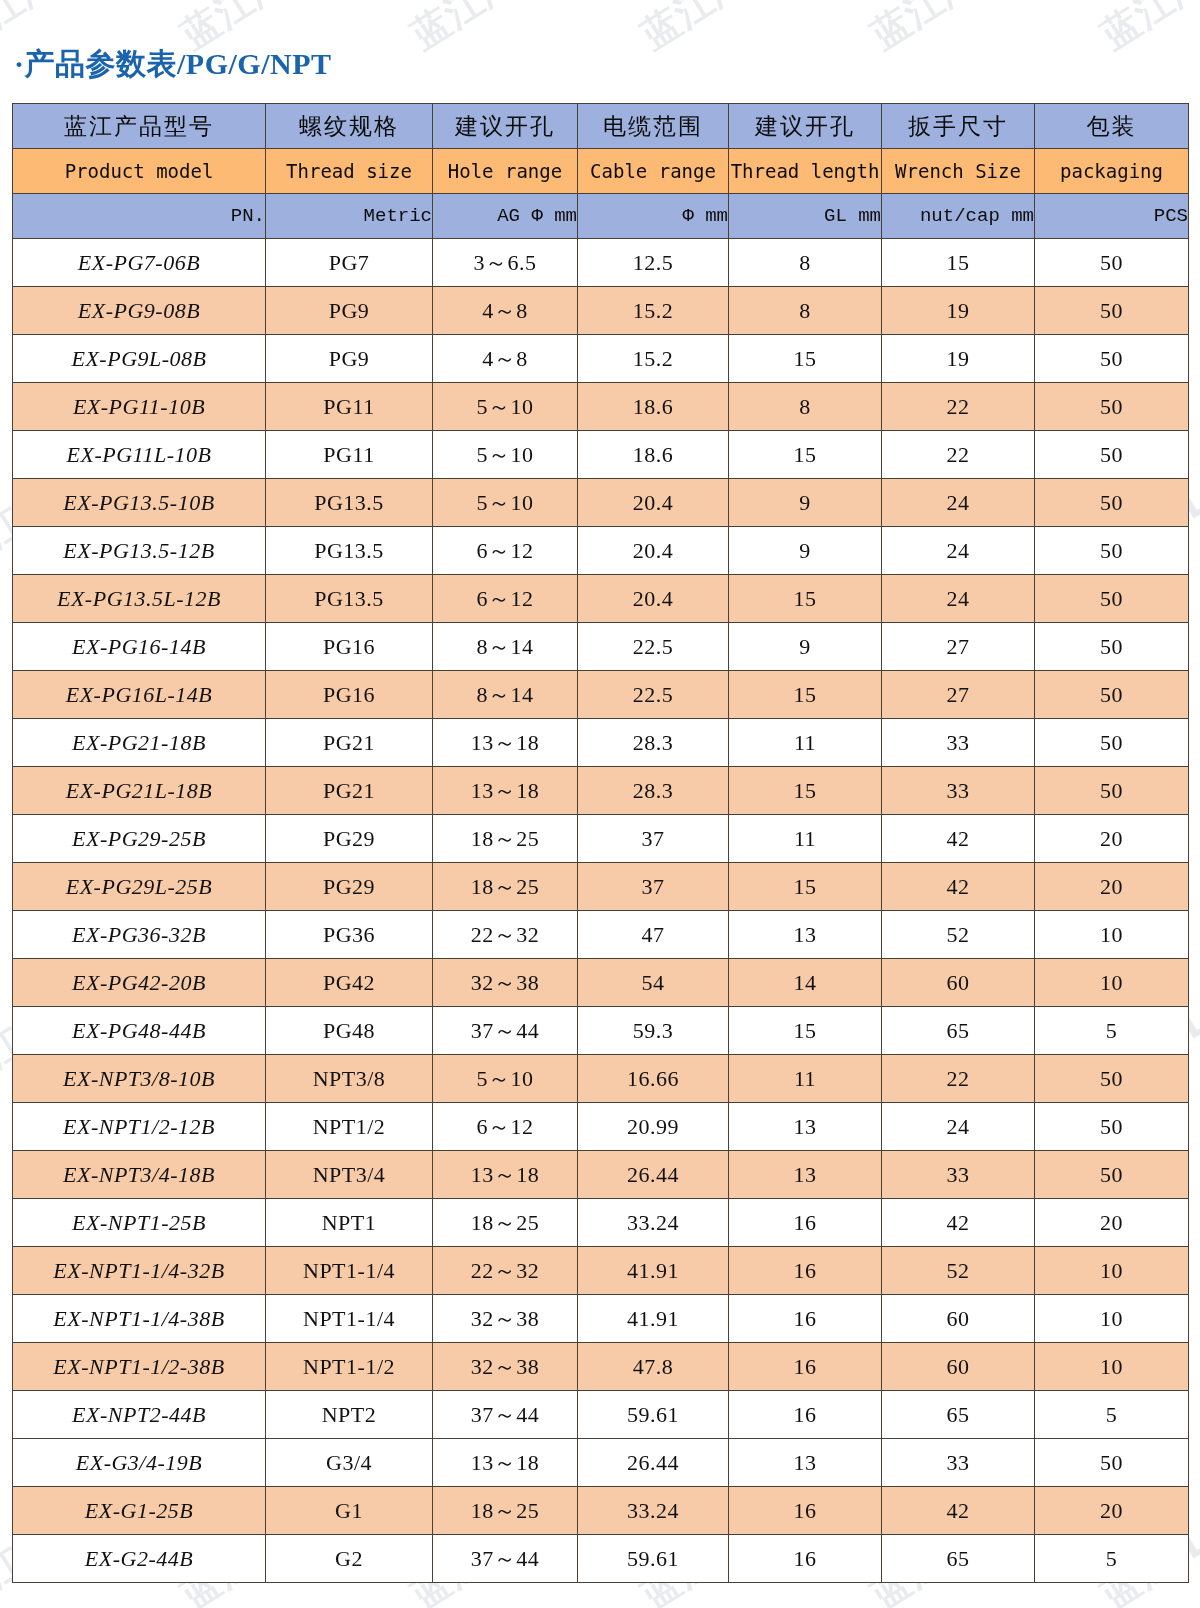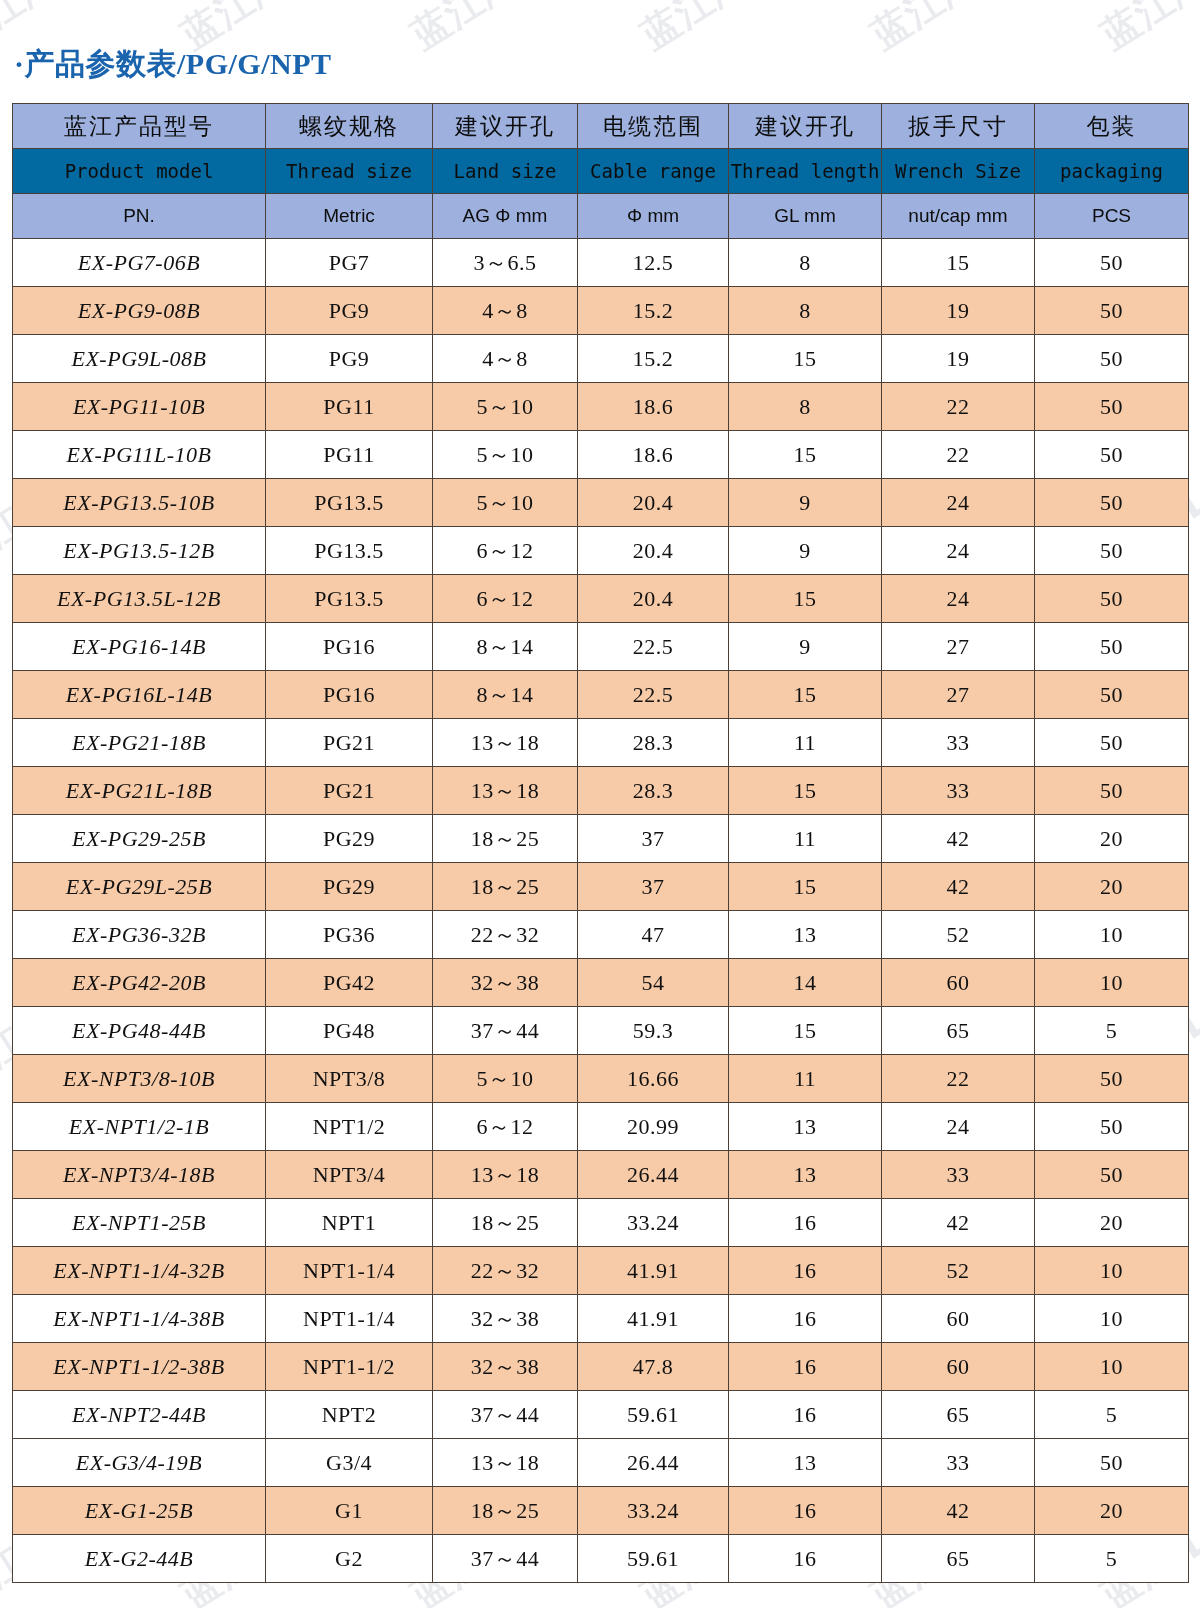--- a/index.html
+++ b/index.html
@@ -81,33 +81,34 @@
   tr.hdr-cn td {
     background: #9eb1de;
     height: 44px;
     font-family: "Liberation Serif", "DejaVu Serif", serif;
     font-size: 23px;
     color: #0d0d0d;
     letter-spacing: 2px;
     font-weight: normal;
   }
   tr.hdr-en td {
-    background: #0369a1;
+    background: #fdba74;
     height: 44px;
     font-family: "DejaVu Sans Mono", "Liberation Mono", monospace;
     font-size: 19px;
     color: #0d0d0d;
     letter-spacing: 0px;
   }
   tr.hdr-unit td {
     background: #9eb1de;
     height: 44px;
-    font-family: Liberation Sans, sans-serif;
+    font-family: Liberation Mono, monospace;
     font-size: 19px;
     color: #0d0d0d;
+    text-align: right;
   }
 
   
   tr.data td {
     height: 47px;
     font-family: "Liberation Serif", "DejaVu Serif", serif;
     font-size: 22px;
     color: #111111;
     letter-spacing: 0.5px;
   }
@@ -181,21 +182,21 @@
         <td>螺纹规格</td>
         <td>建议开孔</td>
         <td>电缆范围</td>
         <td>建议开孔</td>
         <td>扳手尺寸</td>
         <td>包装</td>
       </tr>
       <tr class="hdr-en">
         <td>Product model</td>
         <td>Thread size</td>
-        <td>Land size</td>
+        <td>Hole range</td>
         <td>Cable range</td>
         <td>Thread length</td>
         <td>Wrench Size</td>
         <td>packaging</td>
       </tr>
       <tr class="hdr-unit">
         <td>PN.</td>
         <td>Metric</td>
         <td>AG Φ mm</td>
         <td>Φ mm</td>
@@ -362,21 +363,21 @@
         <tr class="data even">
           <td class="model">EX-NPT3/8-10B</td>
           <td>NPT3/8</td>
           <td>5～10</td>
           <td>16.66</td>
           <td>11</td>
           <td>22</td>
           <td>50</td>
         </tr>
         <tr class="data odd">
-          <td class="model">EX-NPT1/2-1B</td>
+          <td class="model">EX-NPT1/2-12B</td>
           <td>NPT1/2</td>
           <td>6～12</td>
           <td>20.99</td>
           <td>13</td>
           <td>24</td>
           <td>50</td>
         </tr>
         <tr class="data even">
           <td class="model">EX-NPT3/4-18B</td>
           <td>NPT3/4</td>

